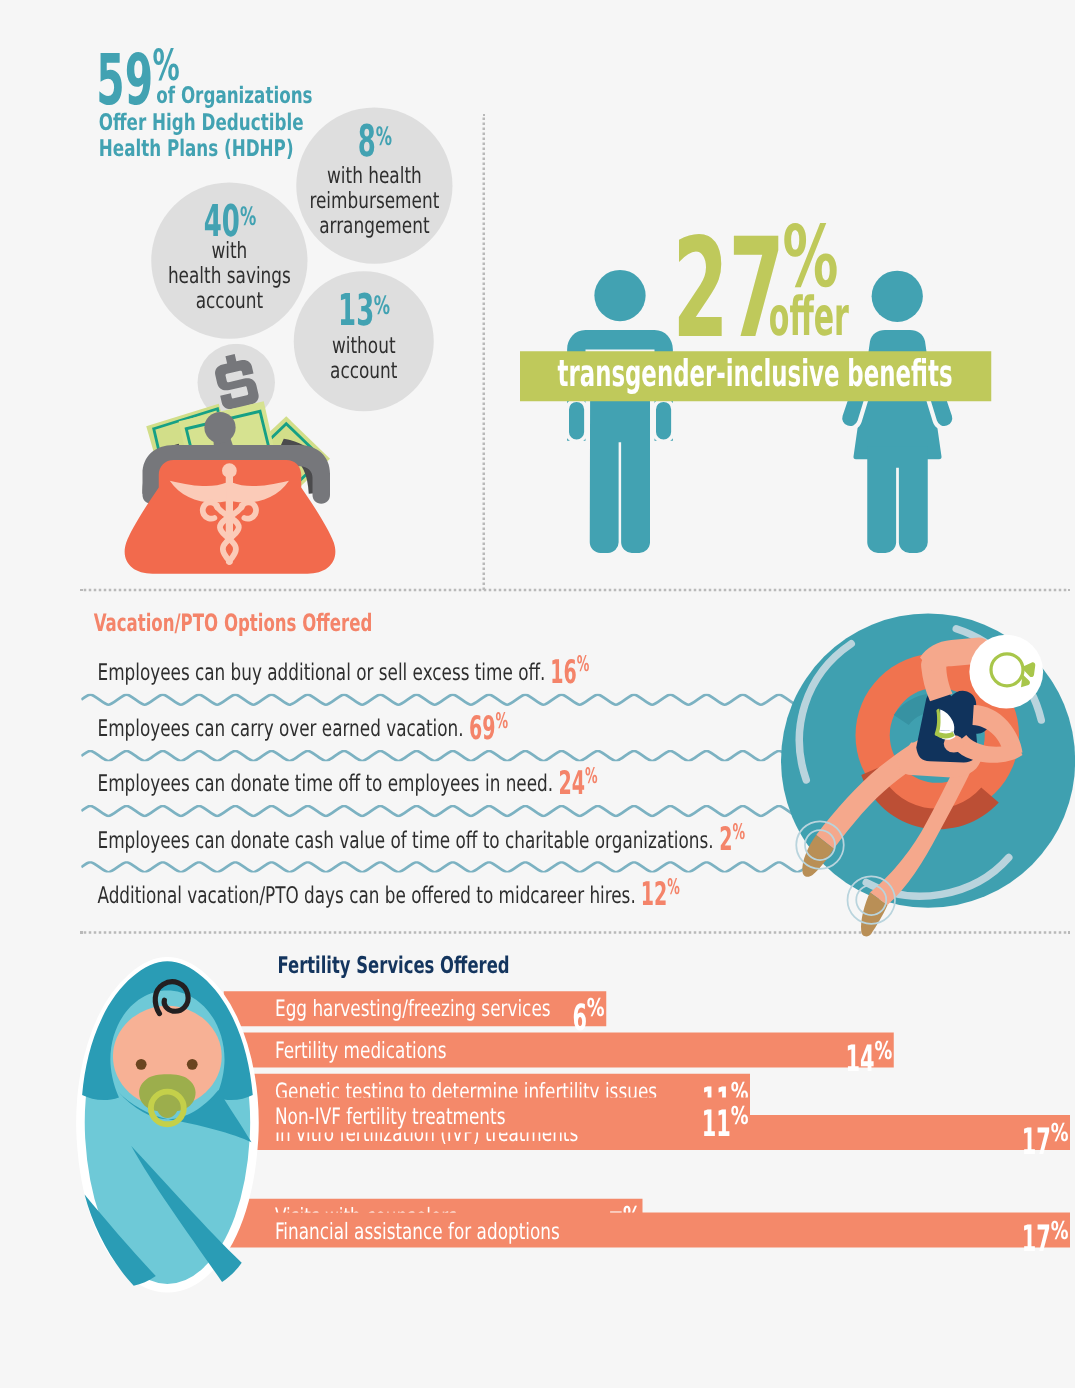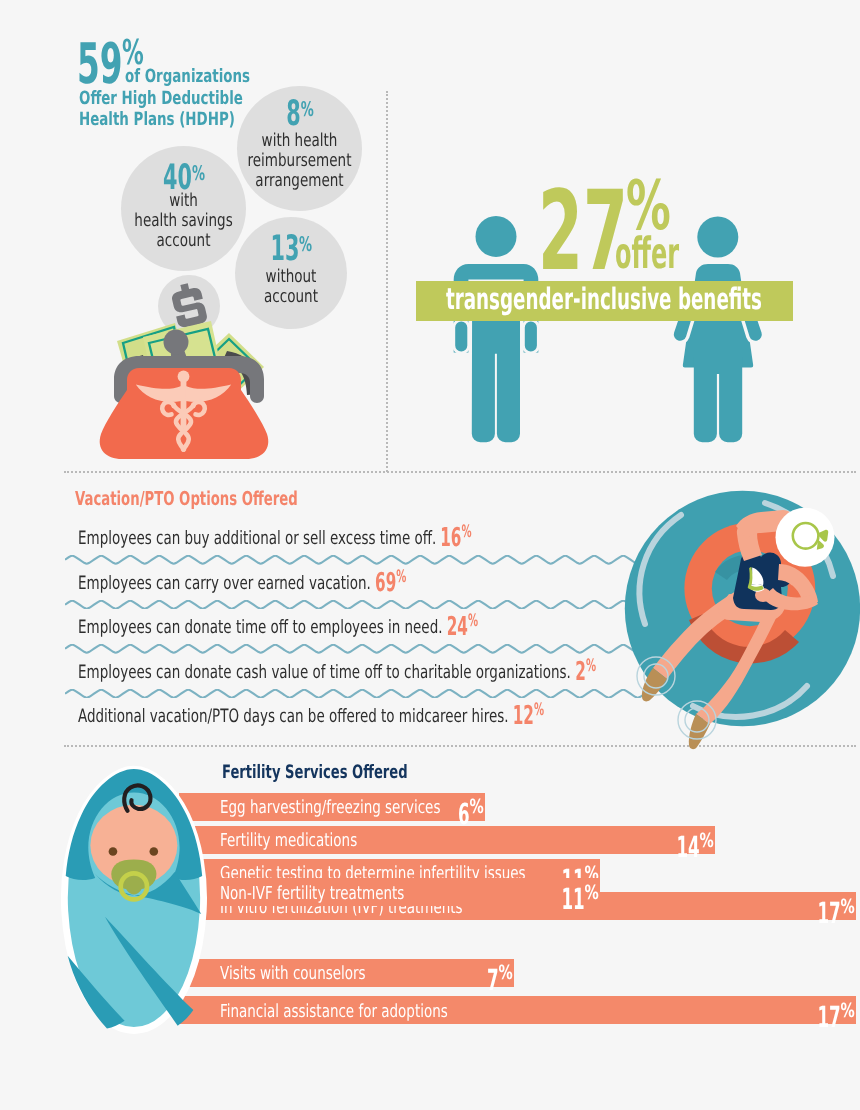--- a/index.html
+++ b/index.html
@@ -316,21 +316,21 @@
         <span class="v" style="top: 7.1px; right: 4px;"><span>17</span><span class="p">%</span></span>
       </div>
       <div class="fbar" style="left: 150px; top: 878px; width: 421px; height: 28.4px;">
         <span class="lbl" style="top: 6.6px;">Non-IVF fertility treatments</span>
         <span class="v" style="top: 7.1px; right: 4px;"><span>11</span><span class="p">%</span></span>
       </div>
       <div class="fbar" style="left: 150px; top: 958.5px; width: 335px; height: 28.4px;">
         <span class="lbl" style="top: 6.6px;">Visits with counselors</span>
         <span class="v" style="top: 7.1px; right: 4px;"><span>7</span><span class="p">%</span></span>
       </div>
-      <div class="fbar" style="left: 150px; top: 996px; width: 677px; height: 28.4px;">
+      <div class="fbar" style="left: 150px; top: 970px; width: 677px; height: 28.4px;">
         <span class="lbl" style="top: 6.6px;">Financial assistance for adoptions</span>
         <span class="v" style="top: 7.1px; right: 4px;"><span>17</span><span class="p">%</span></span>
       </div>
     </div>
   <div class="abs" style="left:21px;top:760px;transform:scale(0.982,0.972);transform-origin:0 11px;">
     <svg width="170" height="290" viewBox="0 0 170 290" id="baby-svg" overflow="visible">
 
       <path fill="#6ec9d7" stroke="#ffffff" stroke-width="7" d="M85.4 9 C 104 9 126 28 139 56 C 152 84 158 120 156 155
            C 153 205 139 243 118 263 C 107 274 96 278 85.4 278
            C 75 278 64 274 53 263 C 32 243 18 205 15 155

